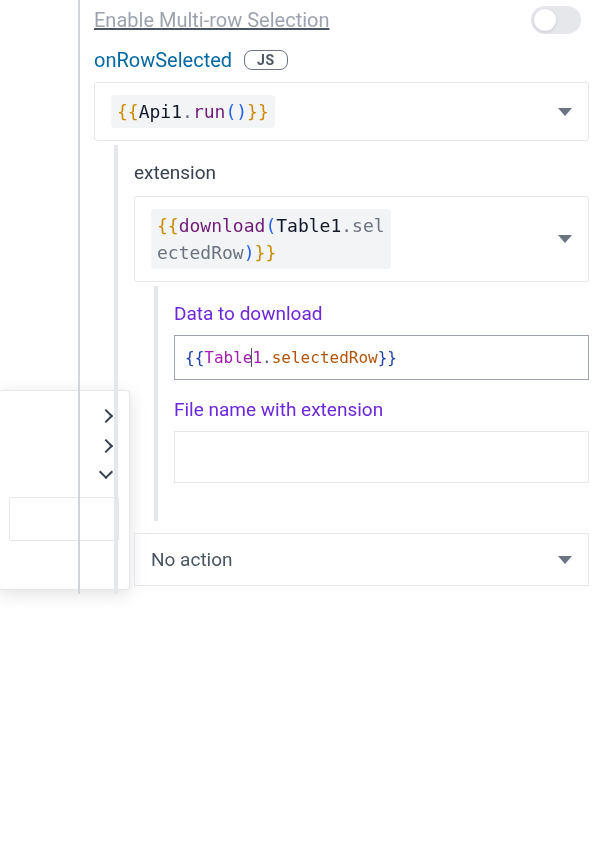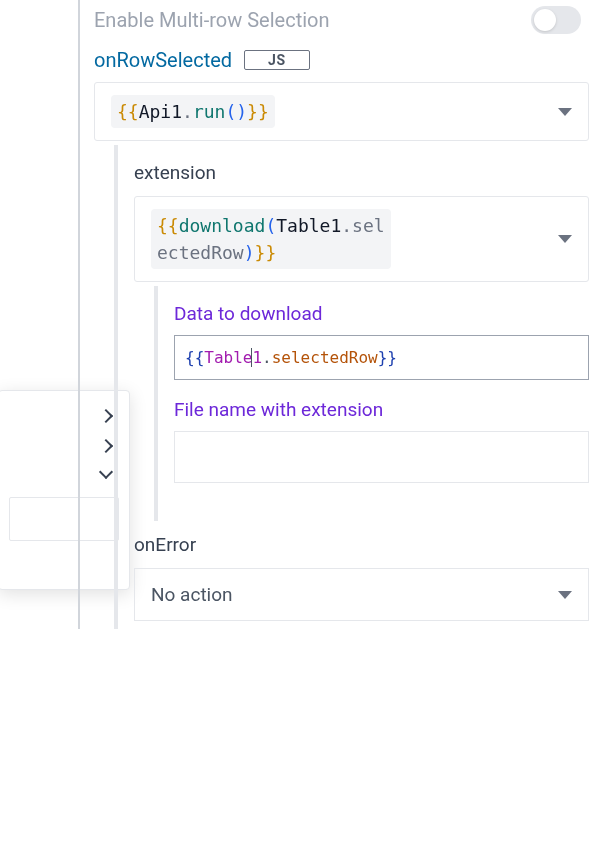--- a/index.html
+++ b/index.html
@@ -22,20 +22,21 @@
       top: 0;
       right: 15px;
       border-left: 2px solid #d1d5db;
       padding-left: 14px;
     }
     .row {
       display: flex;
       align-items: center;
       justify-content: space-between;
       padding: 6px 0;
+      text-decoration: underline;
     }
     .toggle-label {
       font-size: 20px;
       color: #9ca3af;
     }
     .toggle {
       width: 50px;
       height: 28px;
       background: #e5e7eb;
       border-radius: 14px;
@@ -58,26 +59,26 @@
       align-items: center;
       gap: 12px;
       padding: 8px 0 10px 0;
     }
     .event-label {
       font-size: 20px;
       color: #0369a1;
     }
     .js-badge {
       border: 1.5px solid #6b7280;
-      padding: 1px 23px;
+      padding: 1px 12px;
       font-size: 14px;
       font-weight: 700;
       color: #4b5563;
       letter-spacing: 0.5px;
-      border-radius: 2px;
+      border-radius: 8px;
     }
     .action-block {
       border: 1px solid #e5e7eb;
       border-radius: 3px;
       margin-bottom: 4px;
     }
     .action-select {
       display: flex;
       align-items: center;
       justify-content: space-between;
@@ -98,21 +99,21 @@
       border-radius: 4px;
       padding: 3px 6px;
       font-family: "SF Mono", Menlo, Consolas, monospace;
       font-size: 18px;
       line-height: 1.5;
       max-width: 320px;
       word-break: break-all;
     }
     .tok-brace { color: #ca8a04; }
     .tok-id { color: #111827; }
-    .tok-method { color: #0f766e; }
+    .tok-method { color: #701a75; }
     .tok-paren { color: #2563eb; }
     .tok-punct { color: #6b7280; }
     .tok-member { color: #6b7280; }
     .chev-down {
       width: 0;
       height: 0;
       border-left: 7px solid transparent;
       border-right: 7px solid transparent;
       border-top: 8px solid #6b7280;
     }
@@ -284,21 +285,20 @@
 
       <div class="field-group">
         <div class="sub-label-light">File name with extension</div>
         <input type="text" class="text-input-empty" value="" style="">
       </div>
 
 
     </div>
 
     <div class="spacer"></div>
-    <div class="sub-label">onError</div>
 
     <div class="select-box">
       <span class="select-text">No action</span>
       <span class="chev-down"></span>
     </div>
 
   </div>
 
 </div>
 

